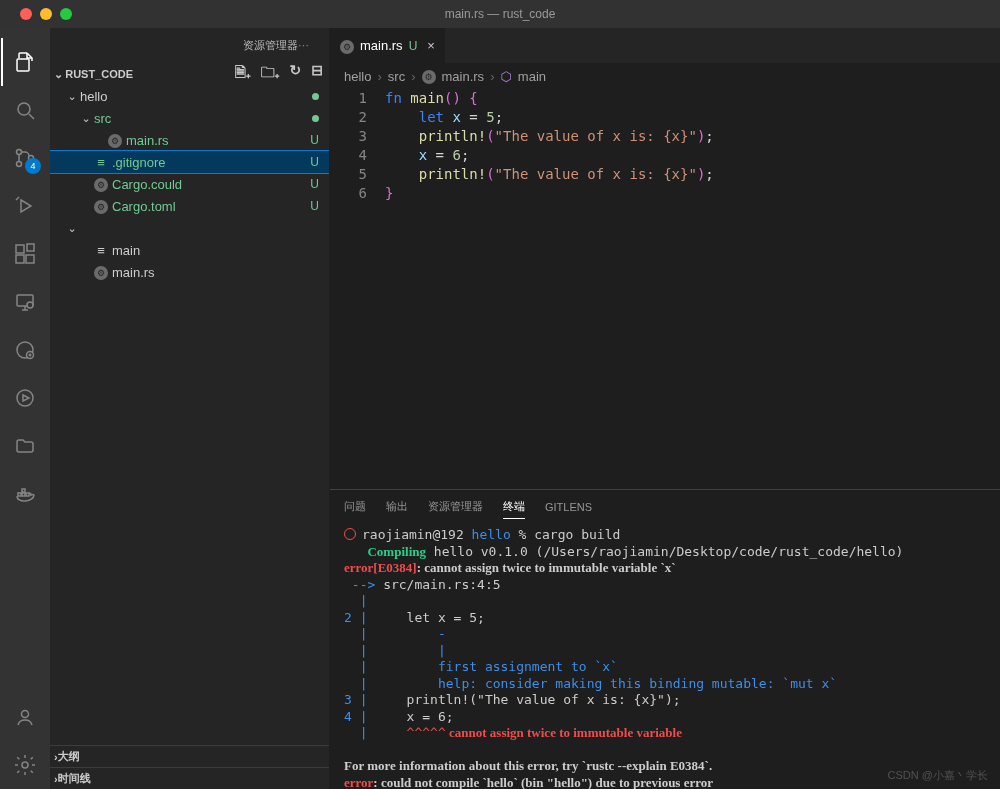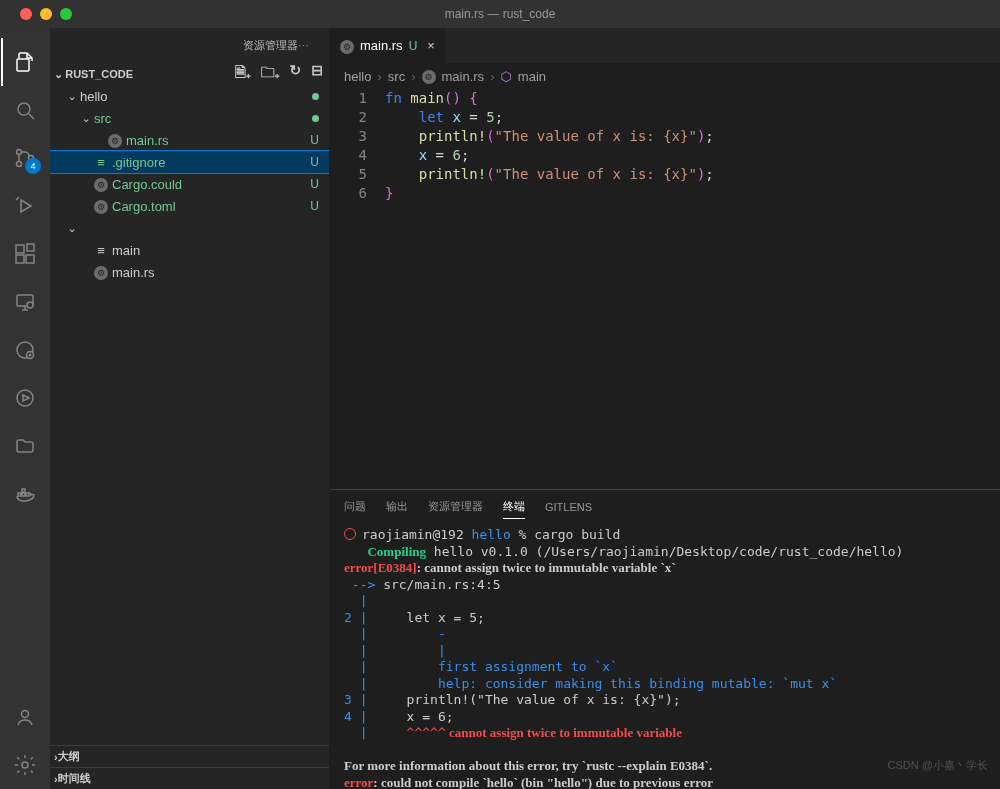--- a/index.html
+++ b/index.html
@@ -157,21 +157,21 @@
     .t-red { color: #f14c4c; }
     .t-green { color: #23d18b; }
     .t-blue { color: #3b8eea; }
     .t-bold { font-weight: bold; font-family: Liberation Serif, serif; }
     .t-prompt::before {
       content: ""; display: inline-block;
       width: 10px; height: 10px; border: 1.5px solid #f14c4c;
       border-radius: 50%; margin-right: 6px; position: relative; top: 1px;
     }
     .watermark {
-      position: absolute; right: 12px; bottom: 16px;
+      position: absolute; right: 12px; bottom: 6px;
       color: #666; font-size: 11px; opacity: 0.7;
     }
     svg { width: 24px; height: 24px; fill: none; stroke: currentColor; stroke-width: 1.5; }
   </style>
 </head>
 <body>
 
 <div class="titlebar">
   <div class="traffic-lights">
     <div class="tl red"></div>

